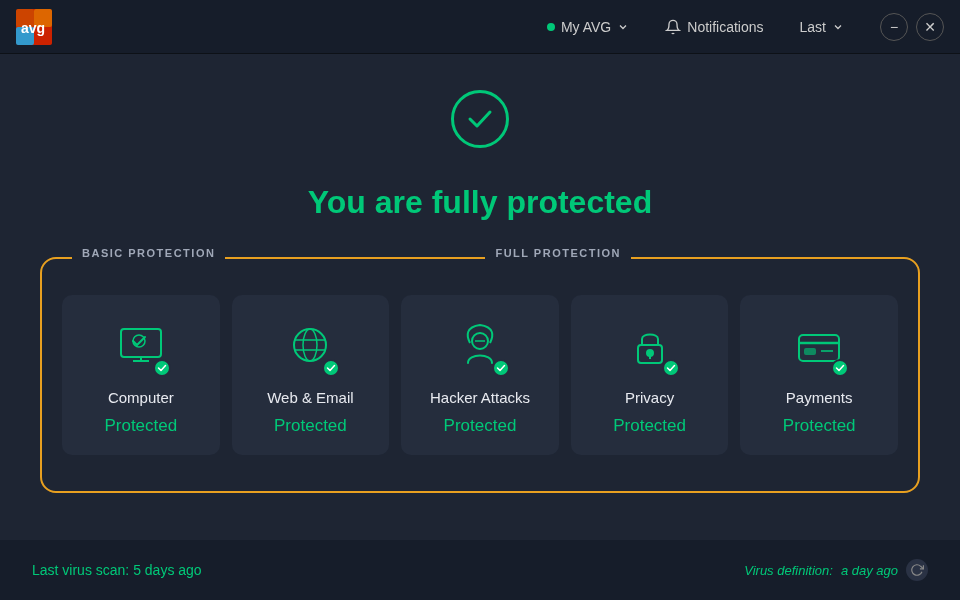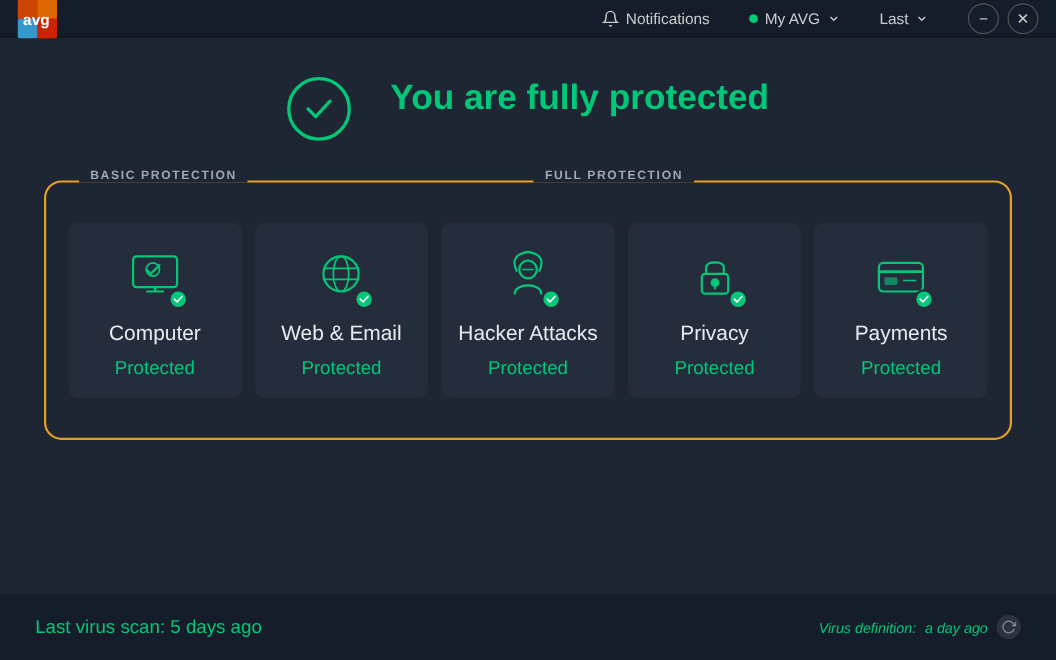--- a/index.html
+++ b/index.html
@@ -11,21 +11,21 @@
       color: #fff;
       overflow: hidden;
       position: relative;
     }
 
     
     .title-bar {
       display: flex;
       align-items: center;
       background: #161d2a;
-      height: 34px;
+      height: 54px;
       padding: 0 16px;
       border-bottom: 1px solid #0d1117;
     }
     .logo-area {
       display: flex;
       align-items: center;
       gap: 8px;
       flex: 1;
     }
     .logo-icon {
@@ -82,23 +82,24 @@
     .main-content {
       display: flex;
       flex-direction: column;
       align-items: center;
       padding: 36px 40px 24px;
     }
 
     
     .status-section {
       display: flex;
-      align-items: flex-start;
+      align-items: center;
       gap: 36px;
       margin-bottom: 36px;
+      flex-direction: column;
     }
     .status-circle {
       width: 58px;
       height: 58px;
       border-radius: 50%;
       border: 3px solid #00c878;
       display: flex;
       align-items: center;
       justify-content: center;
     }
@@ -183,21 +184,21 @@
       display: flex;
       align-items: center;
       justify-content: center;
       border: 2px solid #252d3d;
     }
     .check-badge svg {
       width: 10px;
       height: 10px;
     }
     .card-name {
-      font-size: 19px;
+      font-size: 15px;
       font-weight: 500;
       color: #e8eaf0;
     }
     .card-status {
       font-size: 17px;
       color: #00c878;
     }
 
     
     .bottom-bar {
@@ -206,21 +207,21 @@
       left: 0;
       right: 0;
       height: 60px;
       background: #161d2a;
       display: flex;
       align-items: center;
       padding: 0 32px;
       justify-content: space-between;
     }
     .scan-info {
-      font-size: 17px;
+      font-size: 14px;
       color: #8890a0;
     }
     .scan-info span {
       color: #00c878;
     }
     .scan-buttons {
       display: flex;
       align-items: center;
       gap: 0;
     }
@@ -278,32 +279,32 @@
       <rect width="36" height="36" rx="4" fill="#cc2200"></rect>
       <rect y="0" x="0" width="18" height="18" rx="2" fill="#cc4400"></rect>
       <rect y="0" x="18" width="18" height="18" rx="2" fill="#dd6600"></rect>
       <rect y="18" x="0" width="18" height="18" rx="2" fill="#3399cc"></rect>
       <rect y="18" x="18" width="18" height="18" rx="2" fill="#cc2200"></rect>
       <text x="5" y="24" fill="white" font-size="14" font-weight="bold" font-family="Arial">avg</text>
     </svg>
   </div>
   <div class="title-bar-right">
     <div class="nav-item">
+      <div class="nav-dot"></div>
+      <span>My AVG</span>
+      <svg width="12" height="12" viewBox="0 0 24 24" fill="none" stroke="#ccc" stroke-width="2.5">
+        <polyline points="6 9 12 15 18 9"></polyline>
+      </svg>
+    </div>
+    <div class="nav-item">
       <svg width="16" height="16" viewBox="0 0 24 24" fill="none" stroke="#ccc" stroke-width="2">
         <path d="M18 8A6 6 0 0 0 6 8c0 7-3 9-3 9h18s-3-2-3-9"></path>
         <path d="M13.73 21a2 2 0 0 1-3.46 0"></path>
       </svg>
       <span>Notifications</span>
-    </div>
-    <div class="nav-item">
-      <div class="nav-dot"></div>
-      <span>My AVG</span>
-      <svg width="12" height="12" viewBox="0 0 24 24" fill="none" stroke="#ccc" stroke-width="2.5">
-        <polyline points="6 9 12 15 18 9"></polyline>
-      </svg>
     </div>
     <div class="nav-item">
       <span>Last</span>
       <svg width="12" height="12" viewBox="0 0 24 24" fill="none" stroke="#ccc" stroke-width="2.5">
         <polyline points="6 9 12 15 18 9"></polyline>
       </svg>
     </div>
     <div class="window-controls">
       <button class="win-btn">−</button>
       <button class="win-btn">✕</button>

